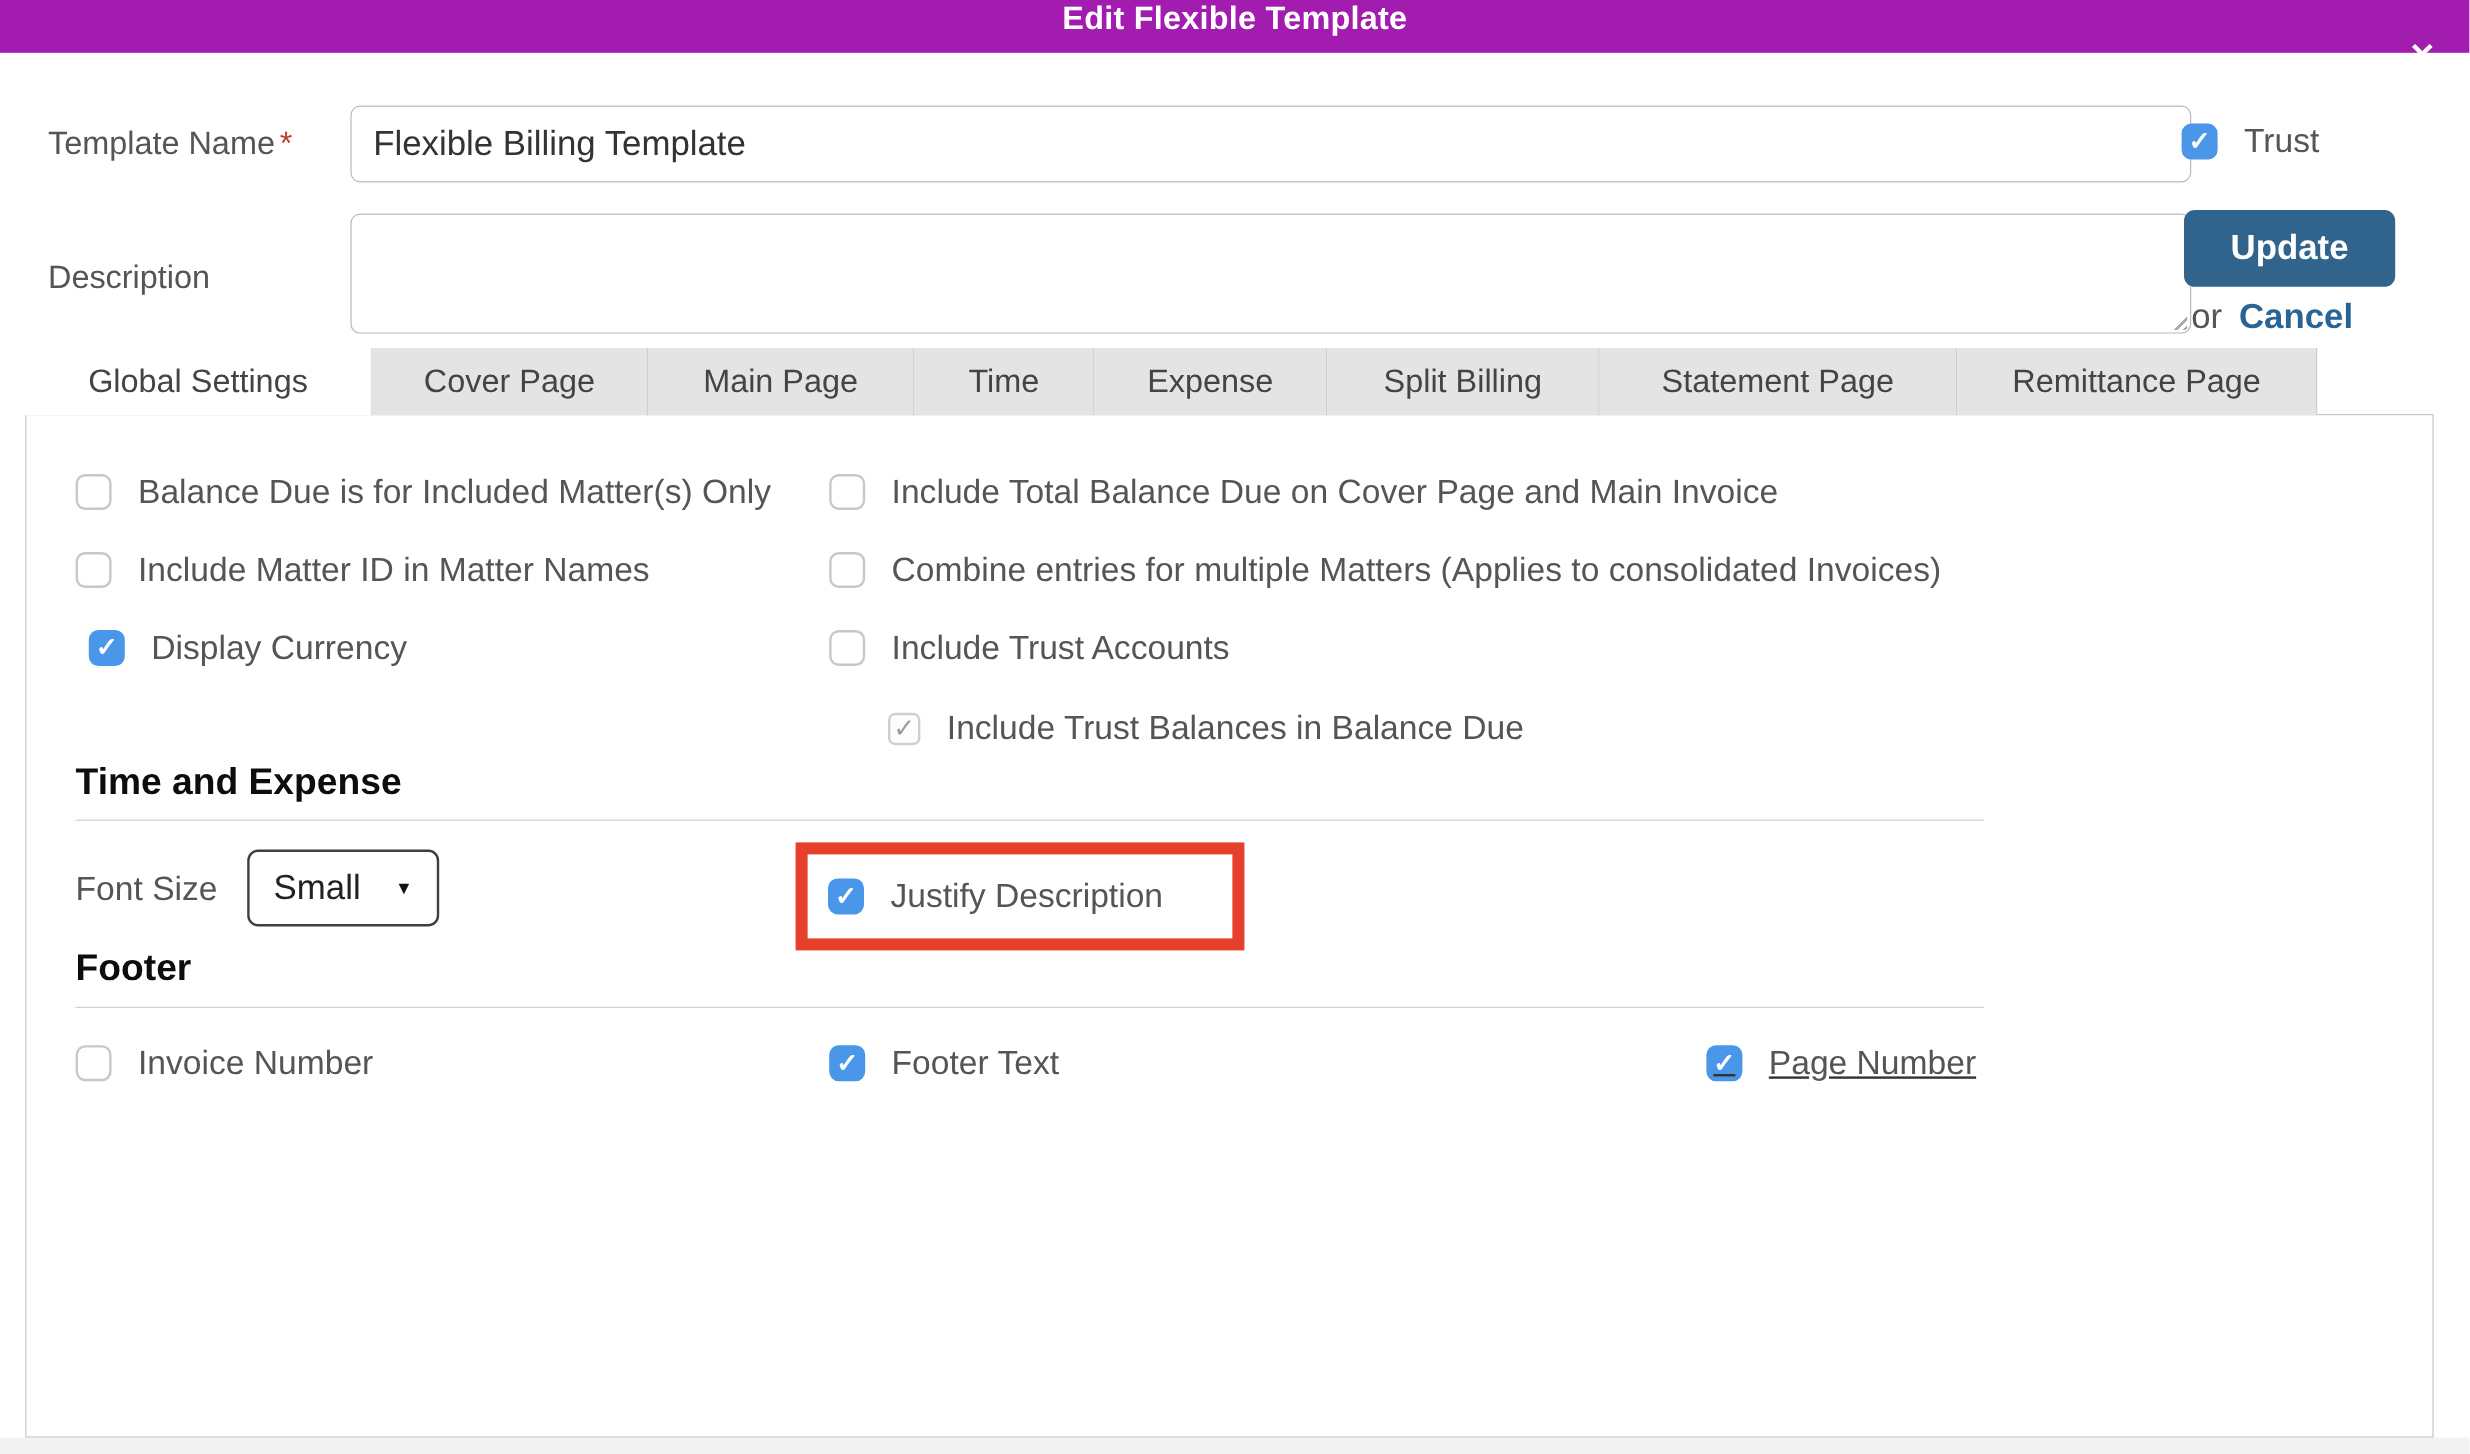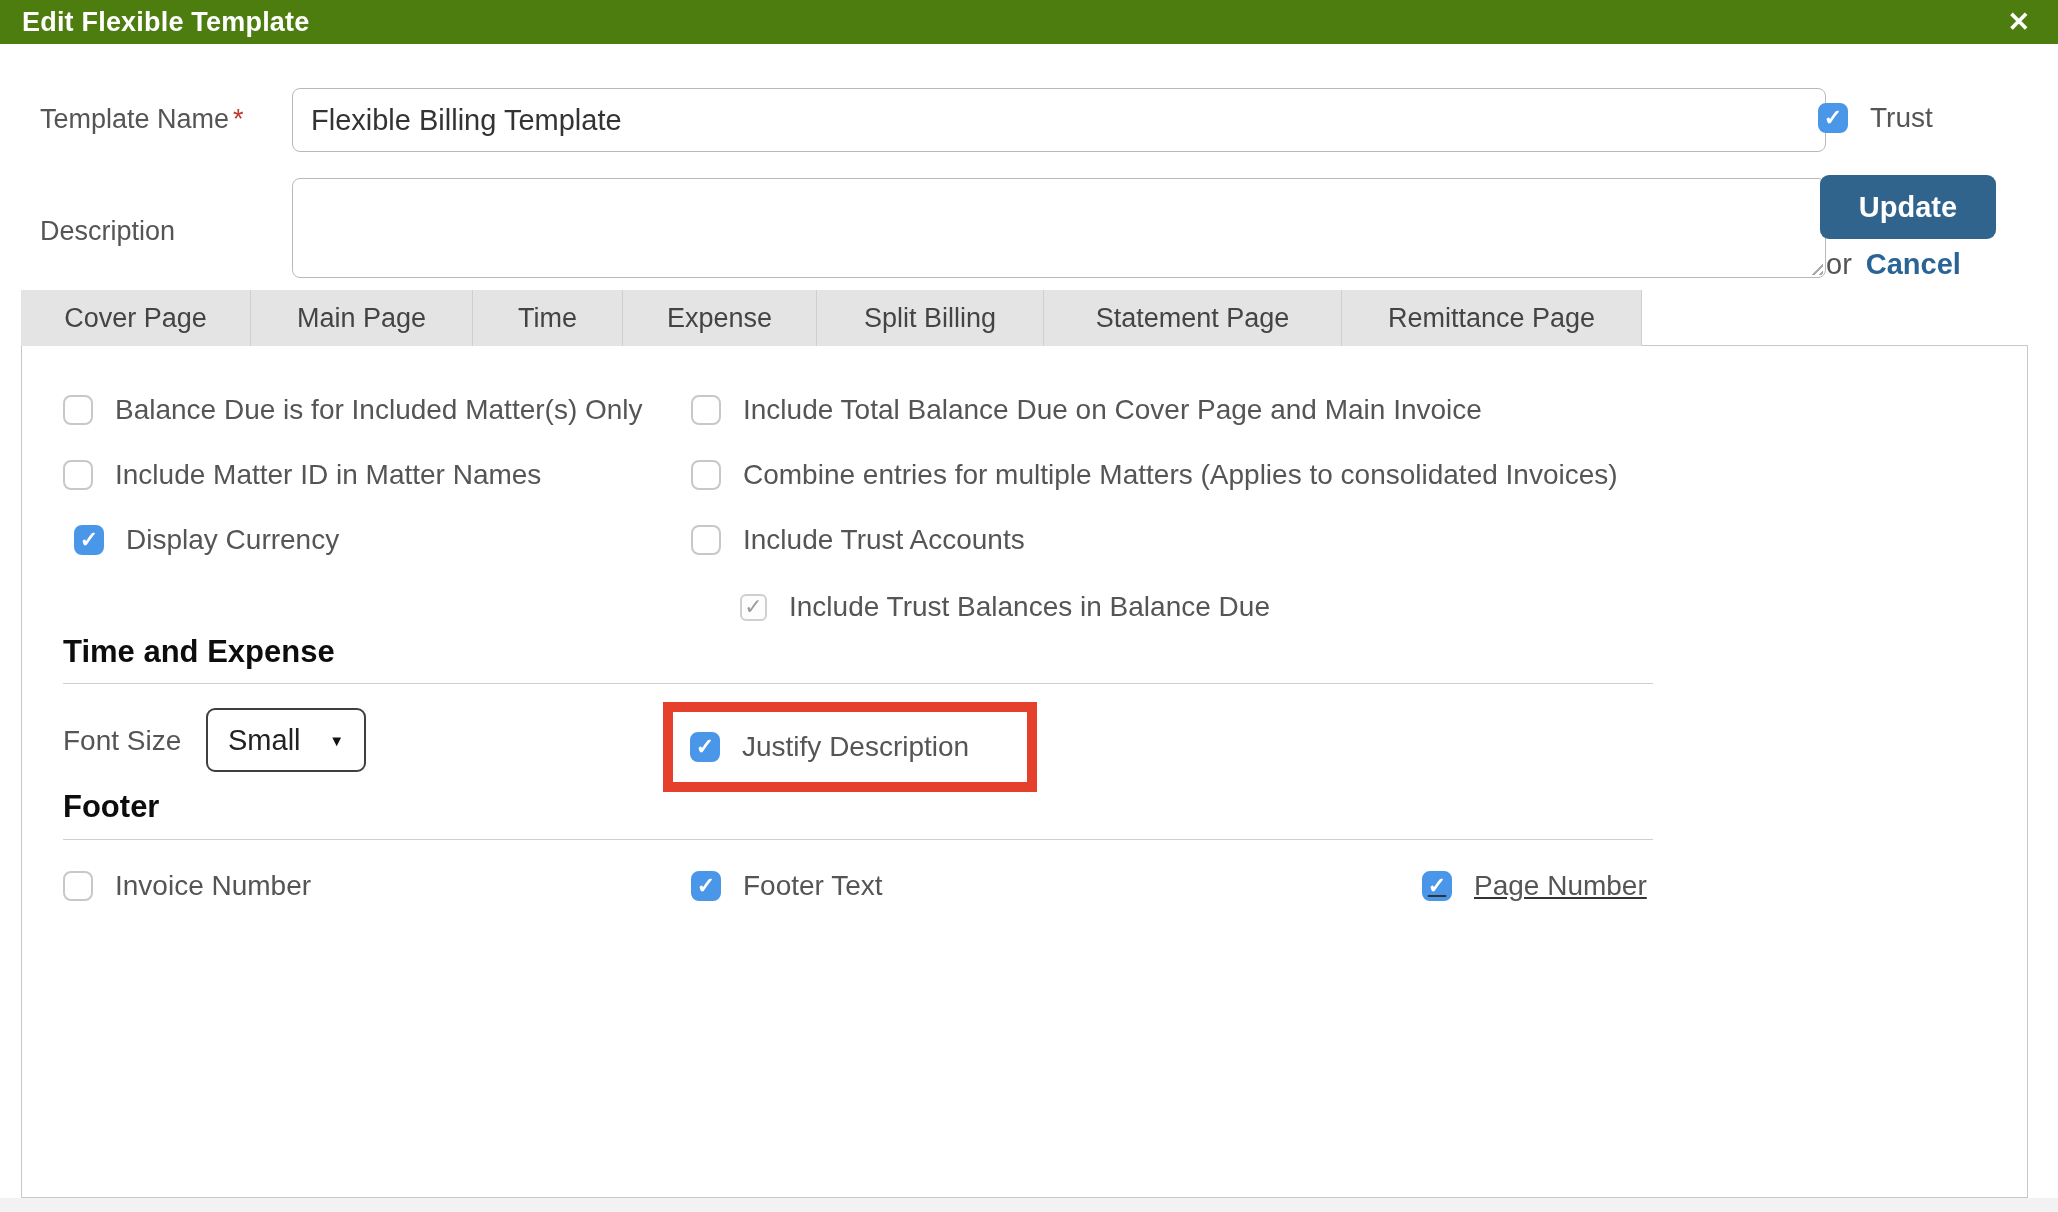--- a/index.html
+++ b/index.html
@@ -5,21 +5,21 @@
   * { box-sizing: border-box; margin: 0; padding: 0; }
   html,body { width:2058px; height:1212px; }
   body {
     font-family: "Liberation Sans", sans-serif;
     background:#ffffff; position:relative; overflow:hidden; color:#333;
   }
 
   
   .modal-header {
     position:absolute; left:0; top:0; width:2058px; height:44px;
-    background:#4d7c0f; display:flex; align-items:center; padding:0 22px;
+    background:#a21caf; display:flex; align-items:center; padding:0 22px;flex-direction:column;
   }
   .modal-title { color:#fff; font-size:27px; font-weight:bold; letter-spacing:.2px; }
   .close-btn {
     margin-left:auto; color:#fff; font-size:27px; font-weight:bold;
     line-height:1; cursor:pointer; padding:2px 6px;
   }
 
   
   .form-area { position:absolute; left:0; top:44px; width:2058px; height:246px; }
   .field-label { position:absolute; font-size:27px; color:#555; }
@@ -129,20 +129,21 @@
     <span class="cb-label">Trust</span>
   </div>
 
   <button class="update-btn">Update</button>
   <div class="or-cancel">
     <span class="or-txt">or</span><a class="cancel-link">Cancel</a>
   </div>
 </div>
 
 <div class="tabs">
+  <div class="tab active" style="width:289px">Global Settings</div>
   <div class="tab" style="width:230px">Cover Page</div>
   <div class="tab" style="width:222px">Main Page</div>
   <div class="tab" style="width:150px">Time</div>
   <div class="tab" style="width:194px">Expense</div>
   <div class="tab" style="width:227px">Split Billing</div>
   <div class="tab" style="width:298px">Statement Page</div>
   <div class="tab" style="width:300px">Remittance Page</div>
 </div>
 
 <div class="panel">

